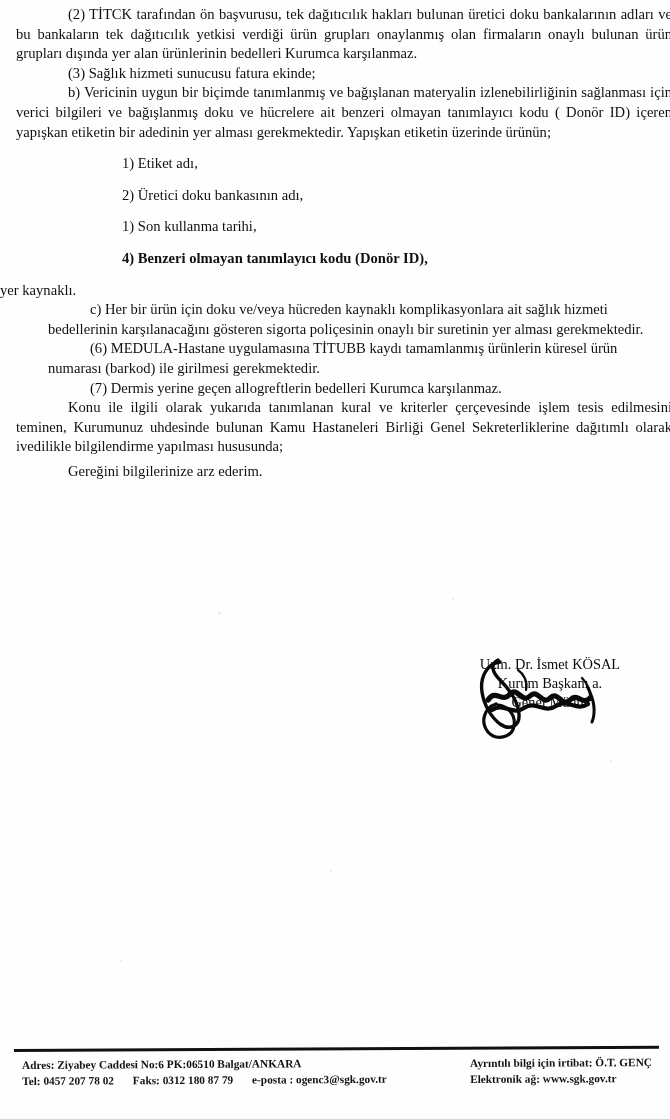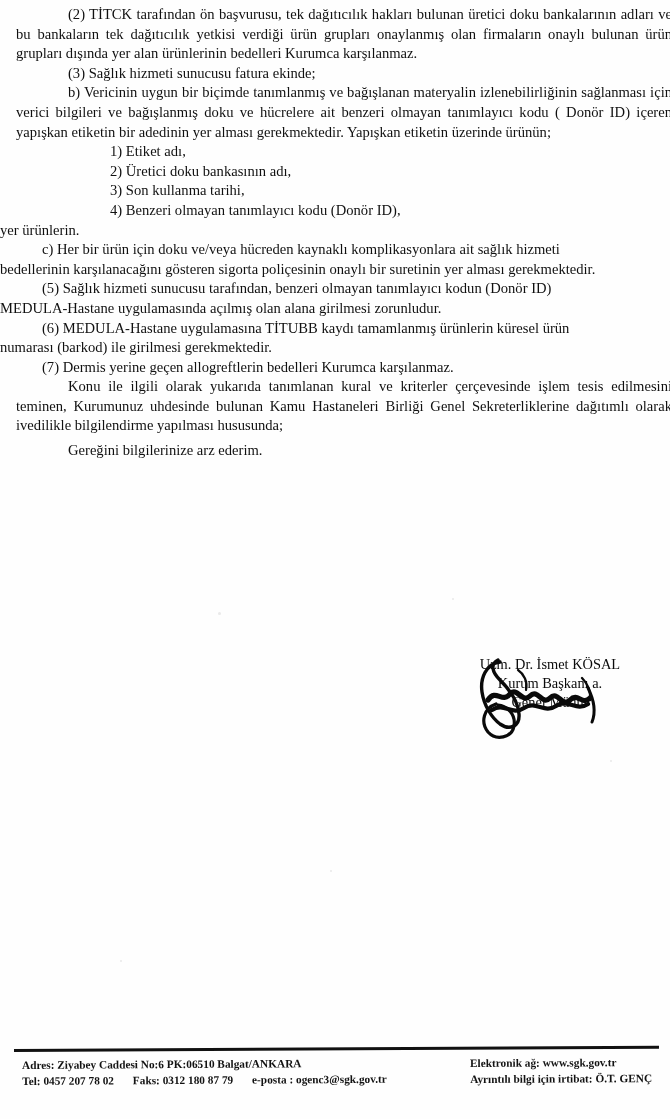--- a/index.html
+++ b/index.html
@@ -35,36 +35,37 @@
   
   .para.just {
     text-align: justify;
     text-align-last: left;
     width: 656px;
     padding-left: 16px;
   }
   .para.flush {
     text-align: left;
     width: 620px;
+    margin-left: 48px;
   }
   .para.indent {
     text-indent: 52px;
   }
   .para.indent-sm {
     text-indent: 42px;
   }
   .listline {
-    margin: 0;
+    margin: 12px;
     font-size: 14.6px;
     line-height: 19.6px;
     padding-left: 110px;
     color: #101010;
   }
   .listline.strongish {
-    font-weight: 400;
+    font-weight: 700;
   }
   .noindent {
     margin: 0;
     font-size: 14.6px;
     line-height: 19.6px;
     color: #101010;
   }
   .gap-s  { height: 5px; }
 
   
@@ -150,28 +151,27 @@
 
     <p class="para just indent">(2) TİTCK tarafından ön başvurusu, tek dağıtıcılık hakları bulunan üretici doku bankalarının adları ve bu bankaların tek dağıtıcılık yetkisi verdiği ürün grupları onaylanmış olan firmaların onaylı bulunan ürün grupları dışında yer alan ürünlerinin bedelleri Kurumca karşılanmaz.</p>
 
     <p class="para just indent">(3) Sağlık hizmeti sunucusu fatura ekinde;</p>
 
 
     <p class="para just indent">b) Vericinin uygun bir biçimde tanımlanmış ve bağışlanan materyalin izlenebilirliğinin sağlanması için verici bilgileri ve bağışlanmış doku ve hücrelere ait benzeri olmayan tanımlayıcı kodu ( Donör ID) içeren yapışkan etiketin bir adedinin yer alması gerekmektedir. Yapışkan etiketin üzerinde ürünün;</p>
 
     <p class="listline">1) Etiket adı,</p>
     <p class="listline">2) Üretici doku bankasının adı,</p>
-    <p class="listline">3) Son kullanma tarihi,</p>
+    <p class="listline">1) Son kullanma tarihi,</p>
     <p class="listline strongish">4) Benzeri olmayan tanımlayıcı kodu (Donör ID),</p>
 
-    <p class="noindent">yer ürünlerin.</p>
+    <p class="noindent">yer kaynaklı.</p>
 
     <p class="para flush indent-sm">c) Her bir ürün için doku ve/veya hücreden kaynaklı komplikasyonlara ait sağlık hizmeti bedellerinin karşılanacağını gösteren sigorta poliçesinin onaylı bir suretinin yer alması gerekmektedir.</p>
 
-    <p class="para flush indent-sm">(5) Sağlık hizmeti sunucusu tarafından, benzeri olmayan tanımlayıcı kodun (Donör ID) MEDULA-Hastane uygulamasında açılmış olan alana girilmesi zorunludur.</p>
 
     <p class="para flush indent-sm">(6) MEDULA-Hastane uygulamasına TİTUBB kaydı tamamlanmış ürünlerin küresel ürün numarası (barkod) ile girilmesi gerekmektedir.</p>
 
     <p class="para flush indent-sm">(7) Dermis yerine geçen allogreftlerin bedelleri Kurumca karşılanmaz.</p>
 
     <p class="para just indent">Konu ile ilgili olarak yukarıda tanımlanan kural ve kriterler çerçevesinde işlem tesis edilmesini teminen, Kurumunuz uhdesinde bulunan Kamu Hastaneleri Birliği Genel Sekreterliklerine dağıtımlı olarak ivedilikle bilgilendirme yapılması hususunda;</p>
 
     <div class="gap-s"></div>
 
     <p class="para just indent">Gereğini bilgilerinize arz ederim.</p>
@@ -209,22 +209,22 @@
   <div class="footer">
     <div class="footer-left">
       <div>Adres: Ziyabey Caddesi No:6 PK:06510 Balgat/ANKARA</div>
       <div class="fl-row2">
         <span>Tel: 0457 207 78 02</span>
         <span>Faks: 0312 180 87 79</span>
         <span>e-posta : ogenc3@sgk.gov.tr</span>
       </div>
     </div>
     <div class="footer-right">
+      <div>Ayrıntılı bilgi için irtibat: Ö.T. GENÇ</div>
       <div>Elektronik ağ: www.sgk.gov.tr</div>
-      <div>Ayrıntılı bilgi için irtibat: Ö.T. GENÇ</div>
     </div>
   </div>
 
   <div class="speck" style="left:218px;top:612px;width:3px;height:3px;"></div>
   <div class="speck" style="left:452px;top:598px;width:2px;height:2px;"></div>
   <div class="speck" style="left:330px;top:870px;width:2px;height:2px;"></div>
   <div class="speck" style="left:610px;top:760px;width:2px;height:2px;"></div>
   <div class="speck" style="left:120px;top:960px;width:2px;height:2px;"></div>
 
 </div>

